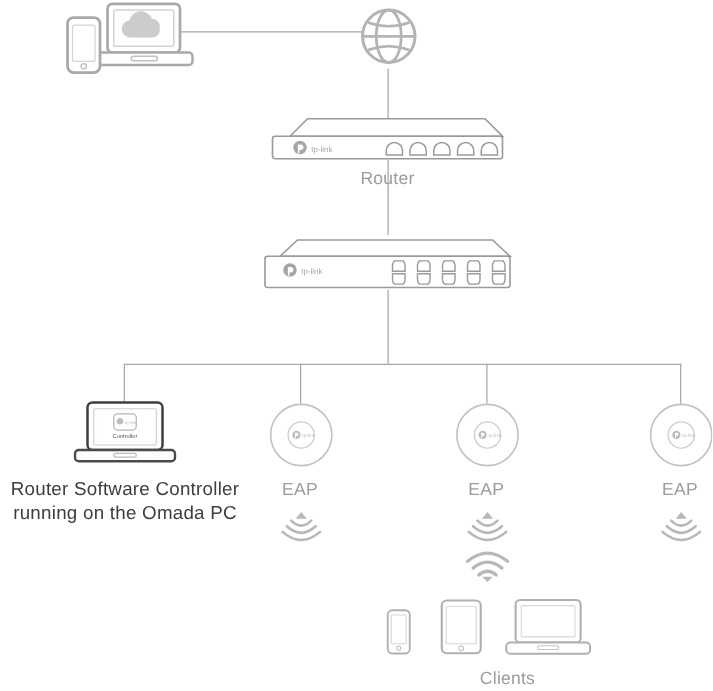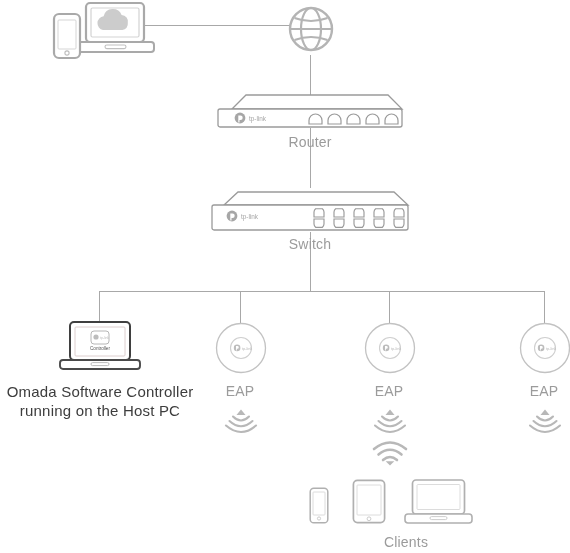--- a/index.html
+++ b/index.html
@@ -131,37 +131,36 @@
           <path d="M0 9 v-5 a4.5 4.5 0 0 1 1.6 -3.3 h6.8 a4.5 4.5 0 0 1 1.6 3.3 v5 z"></path>
           <path d="M0 11 v5 a4.5 4.5 0 0 0 1.6 3.3 h6.8 a4.5 4.5 0 0 0 1.6 -3.3 v-5 z"></path>
         </g>
         <g transform="translate(184,18)">
           <path d="M0 9 v-5 a4.5 4.5 0 0 1 1.6 -3.3 h6.8 a4.5 4.5 0 0 1 1.6 3.3 v5 z"></path>
           <path d="M0 11 v5 a4.5 4.5 0 0 0 1.6 3.3 h6.8 a4.5 4.5 0 0 0 1.6 -3.3 v-5 z"></path>
         </g>
       </g>
     </svg>
   </div>
-  <div class="label" style="left:260px; top:236px; width:100px;">Switch</div>
 
   <div class="node" style="left:60px; top:321px;">
     <svg width="80" height="50" viewBox="0 0 80 50">
       <rect x="10" y="1" width="60" height="38" rx="4" fill="#ffffff" stroke="#3f3f3f" stroke-width="2"></rect>
       <rect x="15" y="6" width="50" height="29" rx="1" fill="#ffffff" stroke="#d8c8c8" stroke-width="0.9"></rect>
 
       <rect x="31" y="10" width="18" height="13" rx="3" fill="#ffffff" stroke="#b6b6b6" stroke-width="1"></rect>
       <circle cx="36" cy="16" r="2.6" fill="#bdbdbd"></circle>
       <text x="40" y="18.2" font-family="'Liberation Sans',sans-serif" font-size="3.4" fill="#bdbdbd">tp-link</text>
       <text x="40" y="29.4" text-anchor="middle" font-family="'Liberation Sans',sans-serif" font-size="4.6" fill="#555555">Controller</text>
       <path d="M3 39 h74 a3 3 0 0 1 3 3 v3 a3 3 0 0 1 -3 3 h-74 a3 3 0 0 1 -3 -3 v-3 a3 3 0 0 1 3 -3 z" fill="#ffffff" stroke="#4a4a4a" stroke-width="1.9"></path>
       <rect x="31" y="41.6" width="18" height="3" rx="1.5" fill="#ffffff" stroke="#bbbbbb" stroke-width="1"></rect>
     </svg>
   </div>
-  <div class="label dark" style="left:0px; top:382px; width:200px;">Omada Software Controller</div>
-  <div class="label dark" style="left:0px; top:401px; width:200px;">running on the Host PC</div>
+  <div class="label dark" style="left:0px; top:382px; width:200px;">Router Software Controller</div>
+  <div class="label dark" style="left:0px; top:401px; width:200px;">running on the Omada PC</div>
 
   <div class="node" style="left:215px; top:322px;">
     <svg width="52" height="52" viewBox="0 0 52 52">
       <circle cx="26" cy="26" r="24.5" fill="#ffffff" stroke="#c2c2c2" stroke-width="1.3"></circle>
       <circle cx="26" cy="26" r="10.5" fill="#ffffff" stroke="#cfcfcf" stroke-width="1.1"></circle>
       <g transform="translate(18.5,22.5)">
         <circle cx="3.6" cy="3.4" r="3.3" fill="#bcbcbc"></circle>
         <path d="M2.5 1.6 h1.4 a1.35 1.35 0 0 1 0 2.7 h-0.6 v1.6 h-0.8 z" fill="#ffffff"></path>
         <text x="8.4" y="5.3" font-family="'Liberation Sans',sans-serif" font-size="3.9" fill="#bcbcbc">tp-link</text>
       </g>

